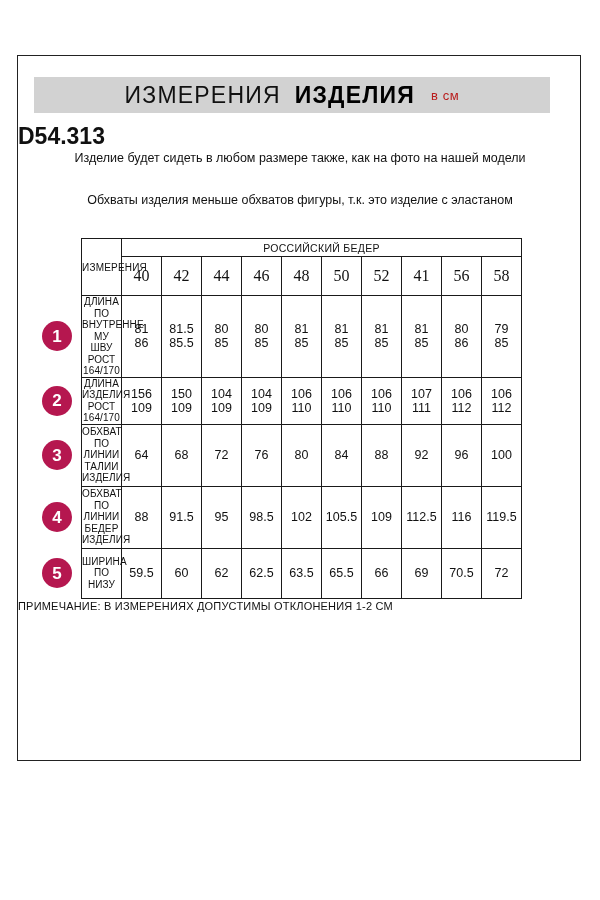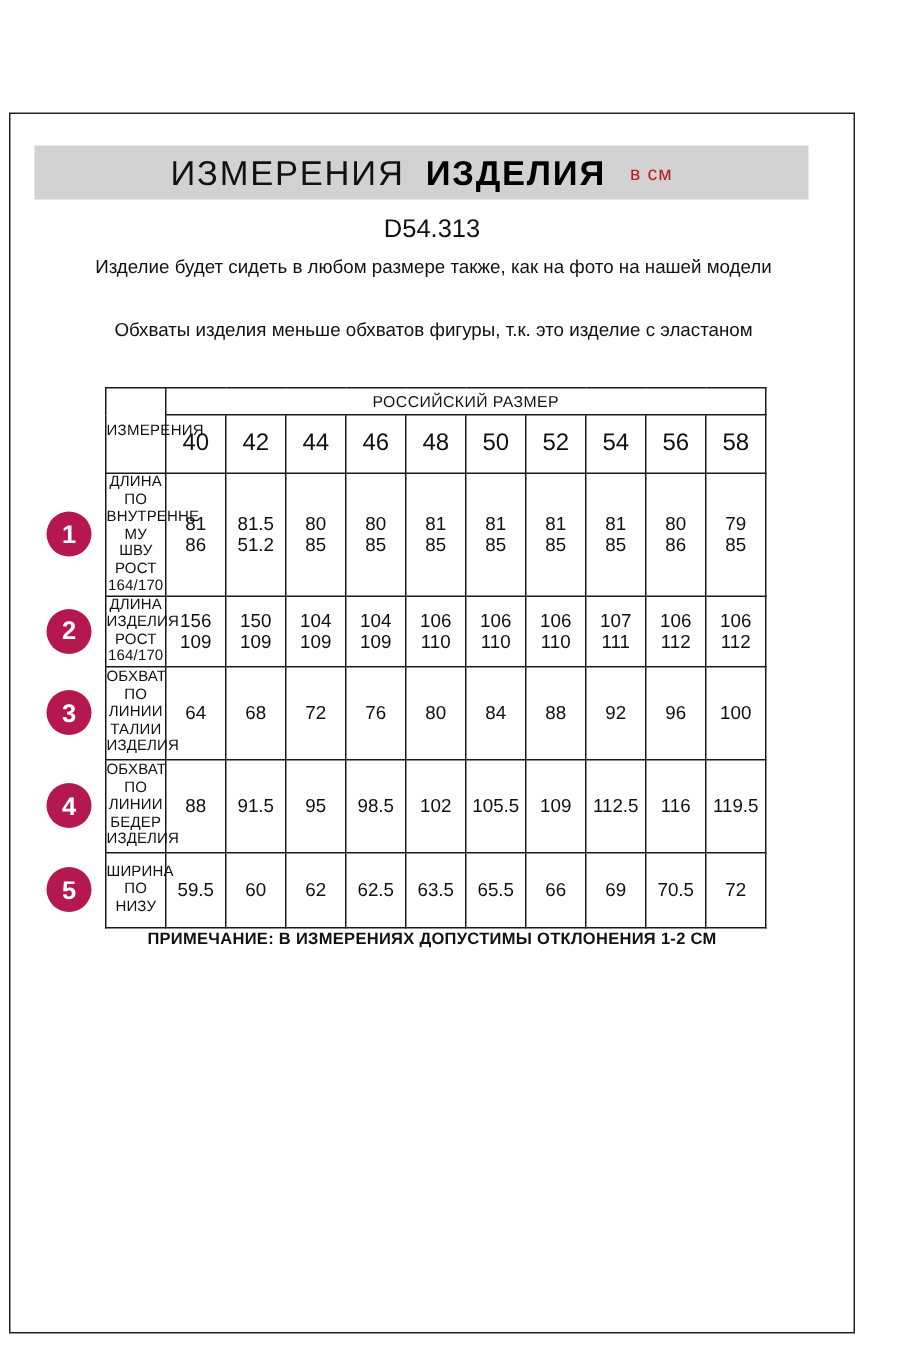--- a/index.html
+++ b/index.html
@@ -10,28 +10,27 @@
   body {
     width: 600px;
     height: 900px;
     font-family: "Liberation Sans", sans-serif;
     color: #111111;
     overflow: hidden;
   }
 
   .page {
     position: absolute;
-    left: 6px;
+    left: 17px;
     top: 55px;
     width: 564px;
-    height: 814px;
+    height: 706px;
     border: 1.5px solid #222222;
     box-sizing: border-box;
     background: #ffffff;
-    margin-top: 20px;
   }
 
   
   .title-band {
     position: absolute;
     left: 16px;
     top: 21px;
     width: 516px;
     height: 36px;
     background: #d2d2d2;
@@ -60,23 +59,23 @@
     margin-left: 16px;
     white-space: pre;
   }
 
   
   .article-code {
     position: absolute;
     left: 0;
     top: 67px;
     width: 100%;
-    text-align: center;
-    font-size: 17px;
-    color: #111111;
+    font-size: 23px;
+    color: #111111;
+    font-weight: bold;
   }
 
   
   .intro {
     position: absolute;
     left: 52px;
     width: 460px;
     text-align: center;
     font-size: 12.5px;
     line-height: 16px;
@@ -138,42 +137,43 @@
     letter-spacing: 0.3px;
   }
   th.corner {
     font-size: 10px;
     letter-spacing: 0.2px;
   }
   th.size {
     font-size: 16px;
     font-weight: bold;
     height: 38px;
+    font-family: Liberation Serif, serif;
   }
   td.rowlabel {
     font-size: 10px;
     line-height: 11.5px;
     letter-spacing: 0.1px;
     padding: 3px 2px;
   }
   td.val {
     font-size: 12.5px;
     line-height: 14px;
   }
   td.val .v2 { display: block; }
 
   
   .footnote {
     position: absolute;
     left: 0;
     top: 544px;
     width: 100%;
-    text-align: center;
+    text-align: left;
     font-size: 11px;
-    font-weight: bold;
+    font-weight: normal;
     letter-spacing: 0.2px;
     color: #111111;
   }
 </style>
 </head>
 <body>
 
 <div class="page">
 
   <div class="title-band">
@@ -193,45 +193,45 @@
       <div class="badge" style="top: 136px;">3</div>
       <div class="badge" style="top: 198px;">4</div>
       <div class="badge" style="top: 254px;">5</div>
     </div>
 
   <div class="table-wrap">
     <table class="sizes">
       <thead>
         <tr>
           <th class="corner" rowspan="2">ИЗМЕРЕНИЯ</th>
-          <th class="group thickleft" colspan="10">РОССИЙСКИЙ РАЗМЕР</th>
+          <th class="group thickleft" colspan="10">РОССИЙСКИЙ БЕДЕР</th>
         </tr>
         <tr>
             <th class="size thickleft">40</th>
             <th class="size">42</th>
             <th class="size thickleft">44</th>
             <th class="size">46</th>
             <th class="size thickleft">48</th>
             <th class="size">50</th>
             <th class="size thickleft">52</th>
-            <th class="size">54</th>
+            <th class="size">41</th>
             <th class="size thickleft">56</th>
             <th class="size">58</th>
           </tr>
       </thead>
       <tbody>
           <tr style="height: 52px;">
             <td class="rowlabel">
               <div>ДЛИНА ПО</div>
               <div>ВНУТРЕННЕ</div>
               <div>МУ ШВУ</div>
               <div>РОСТ 164/170</div>
             </td>
             <td class="val thickleft"><span>81</span><span class="v2">86</span></td>
-            <td class="val"><span>81.5</span><span class="v2">51.2</span></td>
+            <td class="val"><span>81.5</span><span class="v2">85.5</span></td>
             <td class="val thickleft"><span>80</span><span class="v2">85</span></td>
             <td class="val"><span>80</span><span class="v2">85</span></td>
             <td class="val thickleft"><span>81</span><span class="v2">85</span></td>
             <td class="val"><span>81</span><span class="v2">85</span></td>
             <td class="val thickleft"><span>81</span><span class="v2">85</span></td>
             <td class="val"><span>81</span><span class="v2">85</span></td>
             <td class="val thickleft"><span>80</span><span class="v2">86</span></td>
             <td class="val"><span>79</span><span class="v2">85</span></td>
           </tr>
           <tr style="height: 47px;">

